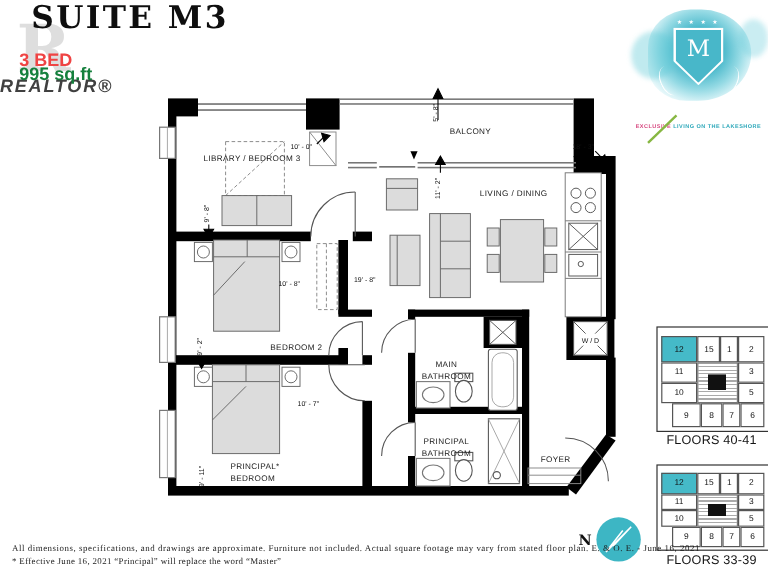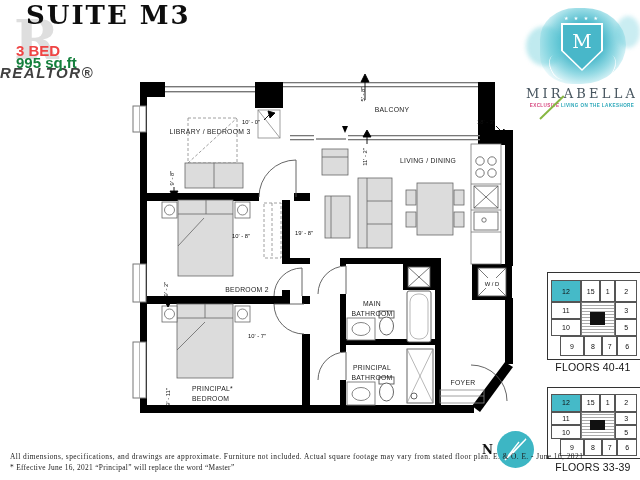--- a/index.html
+++ b/index.html
@@ -107,21 +107,20 @@
     <div class="b1"></div>
     <div class="b2"></div>
     <div class="b3"></div>
     <div class="stars">★ ★ ★ ★</div>
     <div class="shield-o"></div>
     <div class="shield-i">
       <span class="shield-m">M</span>
     </div>
     <div class="laurel-l"></div>
     <div class="laurel-r"></div>
-    <div id="brand-word">MIRABELLA</div>
     <div id="brand-tag"><span class="tag-pink">EXCLUSIVE</span><span class="tag-teal"> LIVING ON THE LAKESHORE</span></div>
     <div class="stem"></div>
   </div>
 
   <svg class="abs" id="plan-svg" width="410" height="390" viewBox="0 0 410 390">
 
     <g fill="#000">
       <rect x="22" y="22" width="25" height="15"></rect>
       <rect x="137" y="22" width="28" height="26"></rect>
       <rect x="360" y="22" width="17" height="49"></rect>

